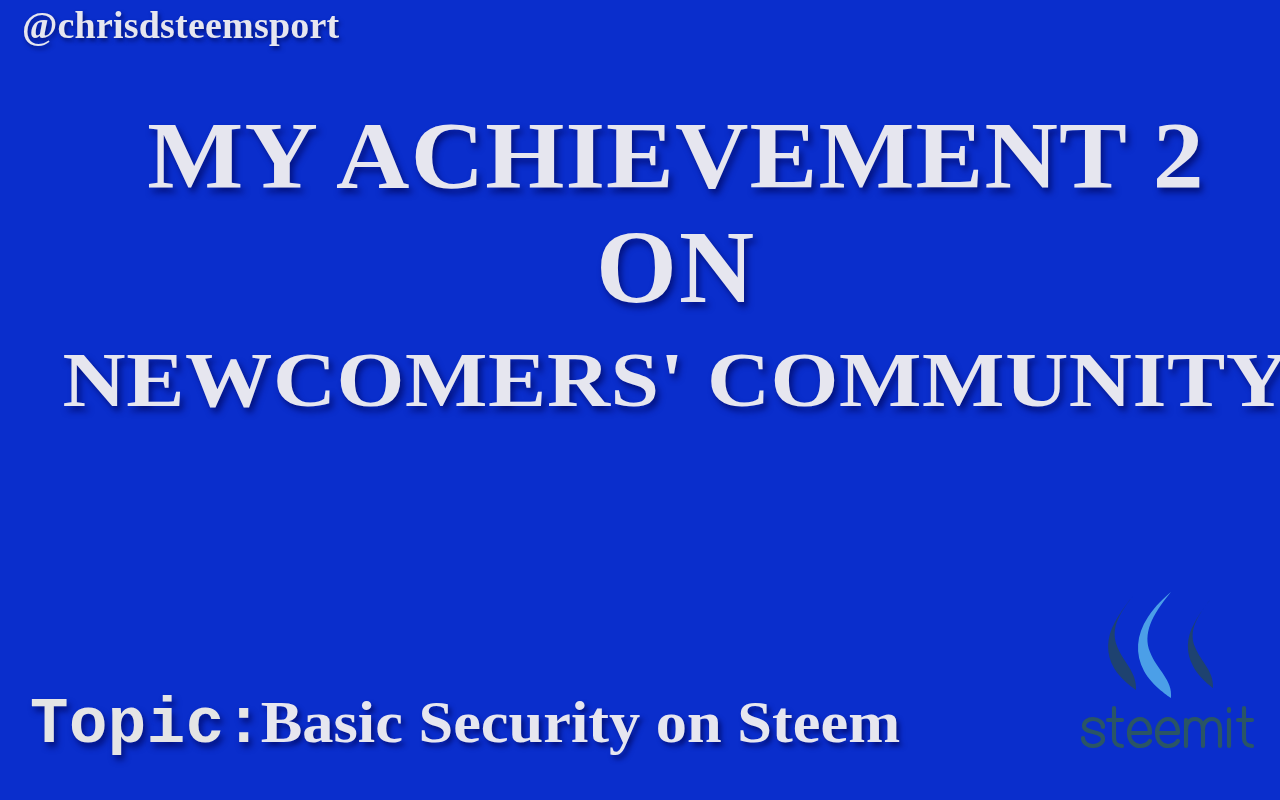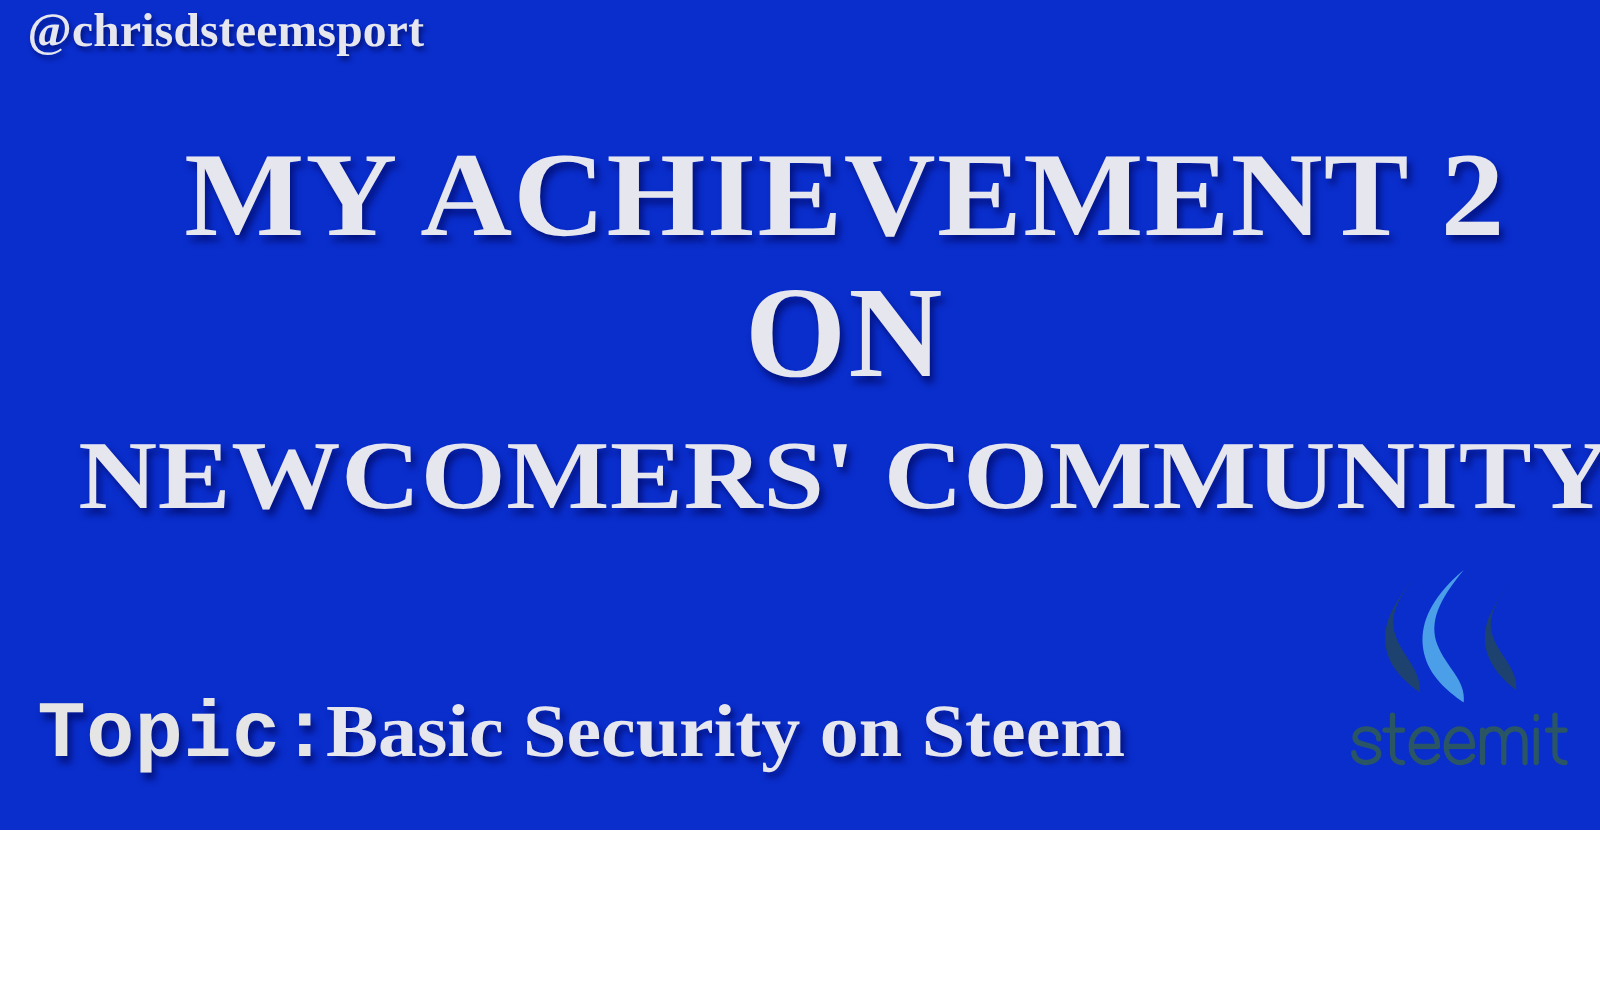--- a/index.html
+++ b/index.html
@@ -10,21 +10,21 @@
   body {
     width: 1280px;
     height: 800px;
     overflow: hidden;
     font-family: "Liberation Serif", "DejaVu Serif", serif;
   }
 
   #banner {
     position: relative;
     width: 1280px;
-    height: 664px;
+    height: 800px;
     background: #0A2ECC;
     overflow: hidden;
   }
 
   
   #handle {
     position: absolute;
     left: 22px;
     top: 0px;
     font-family: "Liberation Serif", "DejaVu Serif", serif;

